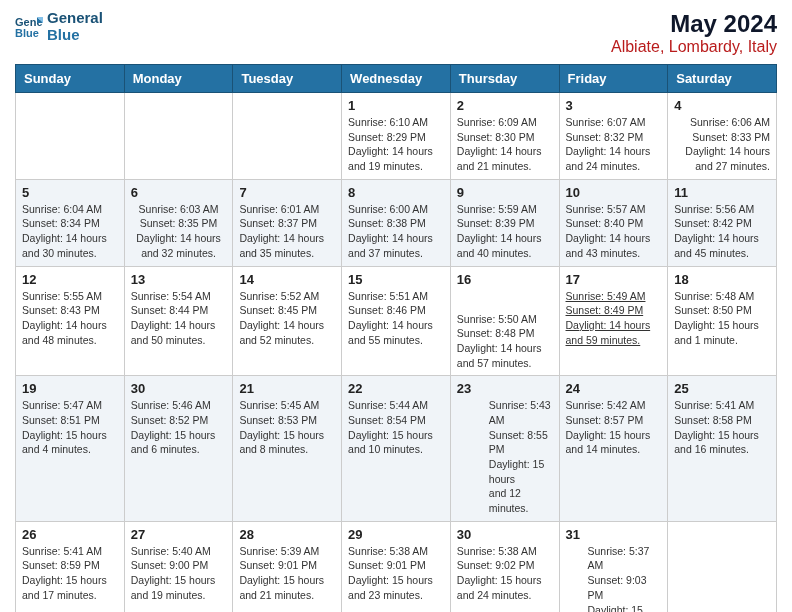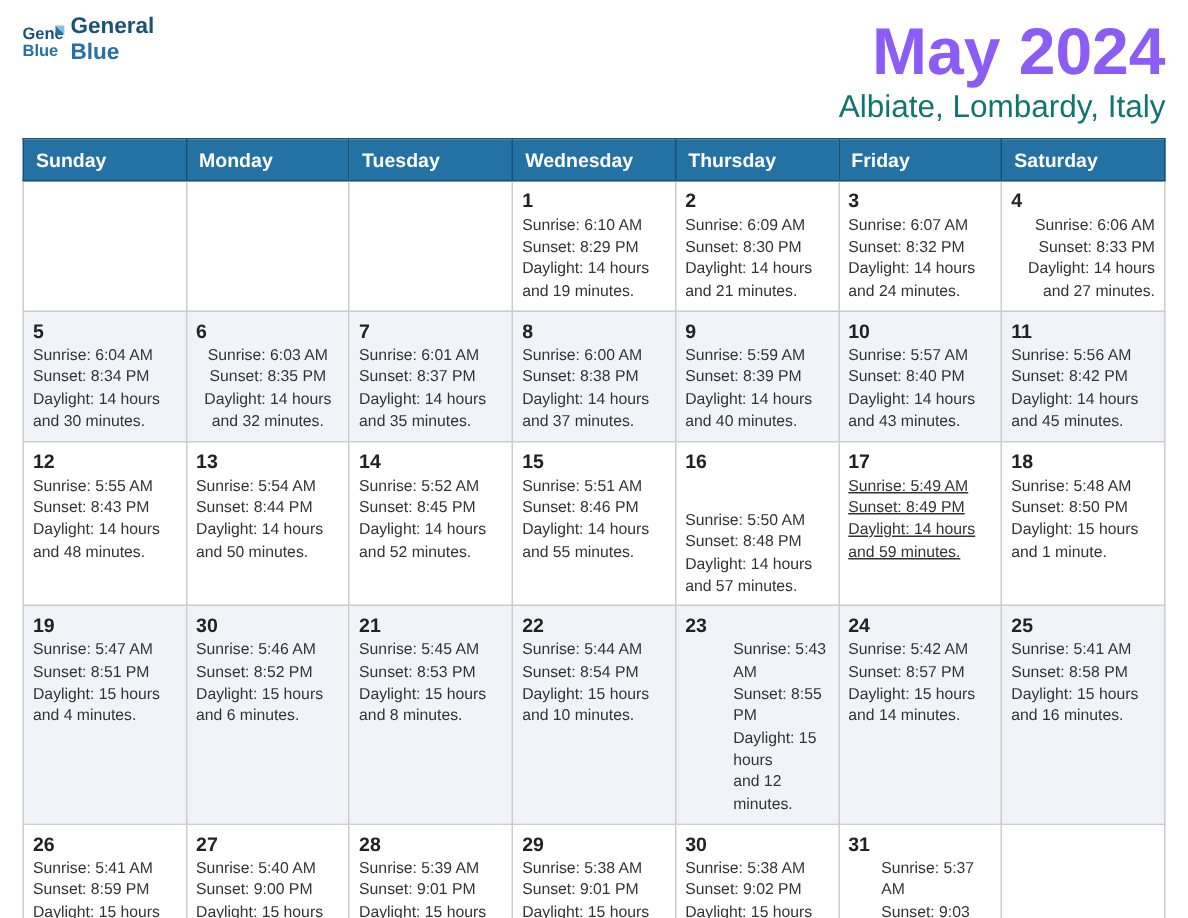--- a/index.html
+++ b/index.html
@@ -2,22 +2,22 @@
 <html><head>
   <meta charset="utf-8">
   <style>
     * { box-sizing: border-box; margin: 0; padding: 0; }
     body { font-family: Arial, sans-serif; background: #fff; width: 792px; min-height: 612px; }
     .page { width: 792px; padding: 10px 15px; }
     .header { display: flex; justify-content: space-between; align-items: flex-start; margin-bottom: 8px; }
     .logo { display: flex; align-items: center; }
     .logo-icon { width: 28px; height: 28px; margin-right: 4px; }
     .title-block { text-align: right; }
-    .month-title { font-size: 44px; font-weight: bold; color: #8b5cf6; }
-    .subtitle { font-size: 21px; color: #0f766e; }
+    .month-title { font-size: 24px; font-weight: bold; color: #0f172a; }
+    .subtitle { font-size: 16px; color: #b91c1c; }
     .calendar { width: 100%; border-collapse: collapse; border: 1px solid #ccc; }
     .calendar th { background: #2471a3; color: #fff; text-align: left; padding: 6px 8px; font-size: 13px; border: 1px solid #1a5276; }
     .calendar td { border: 1px solid #ccc; vertical-align: top; padding: 5px 6px; width: calc(100%/7); background: #fff; }
     .calendar tr:nth-child(even) td { background: #f0f4f8; }
     .day-number { font-size: 13px; font-weight: bold; color: #222; margin-bottom: 2px; }
     .day-info { font-size: 10.5px; color: #333; line-height: 1.4; }
     .empty { background: #fff !important; }
   </style>
 </head>
 <body>

